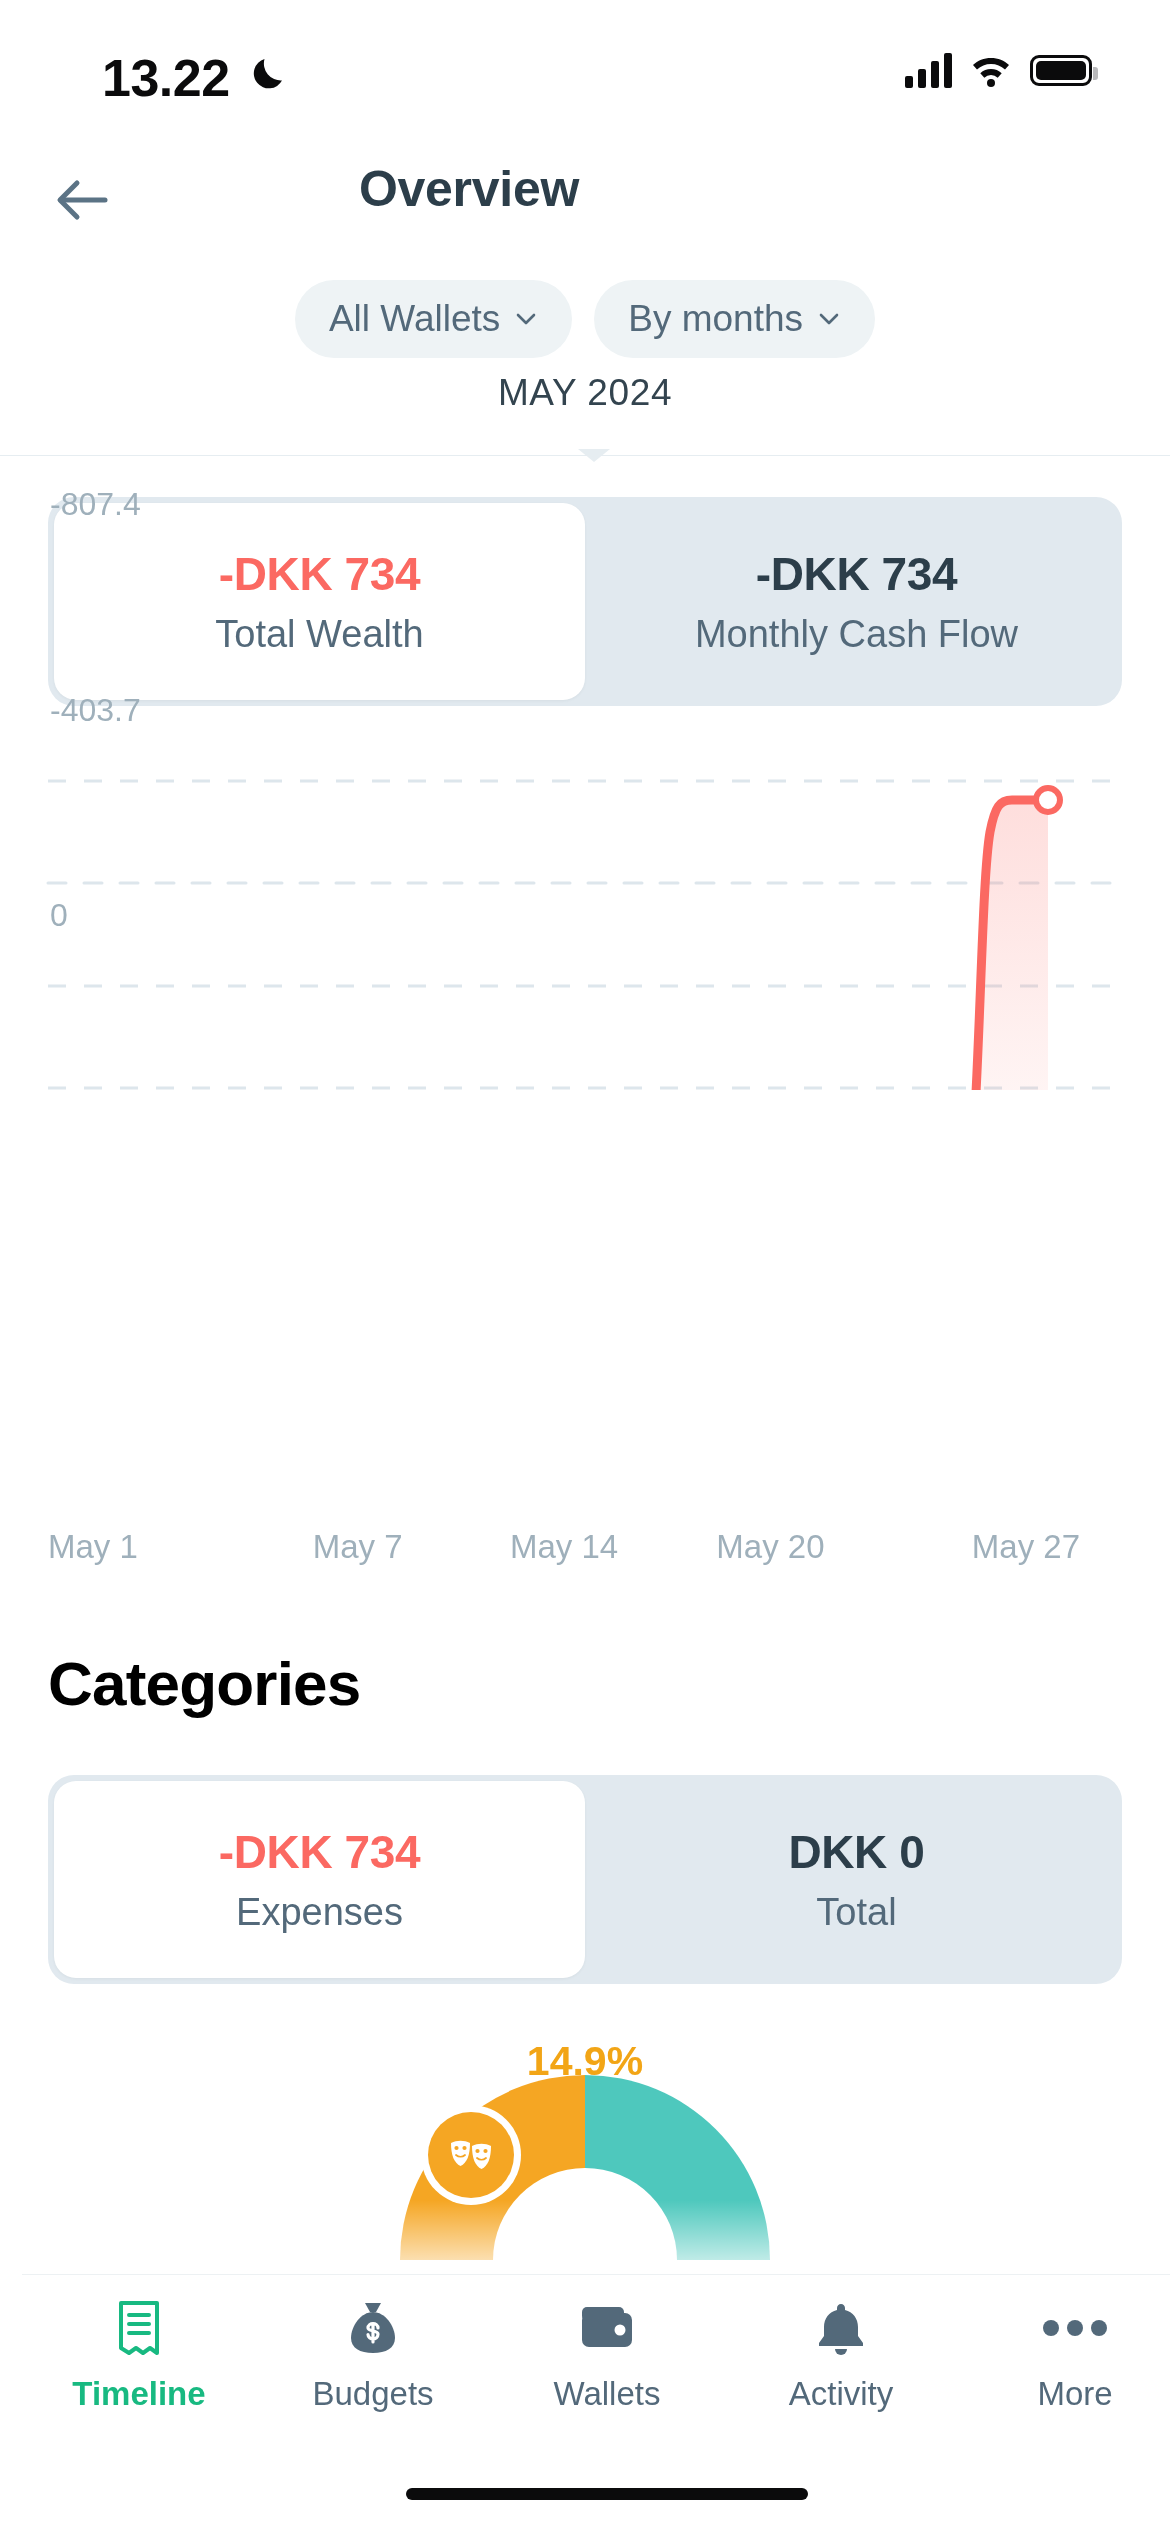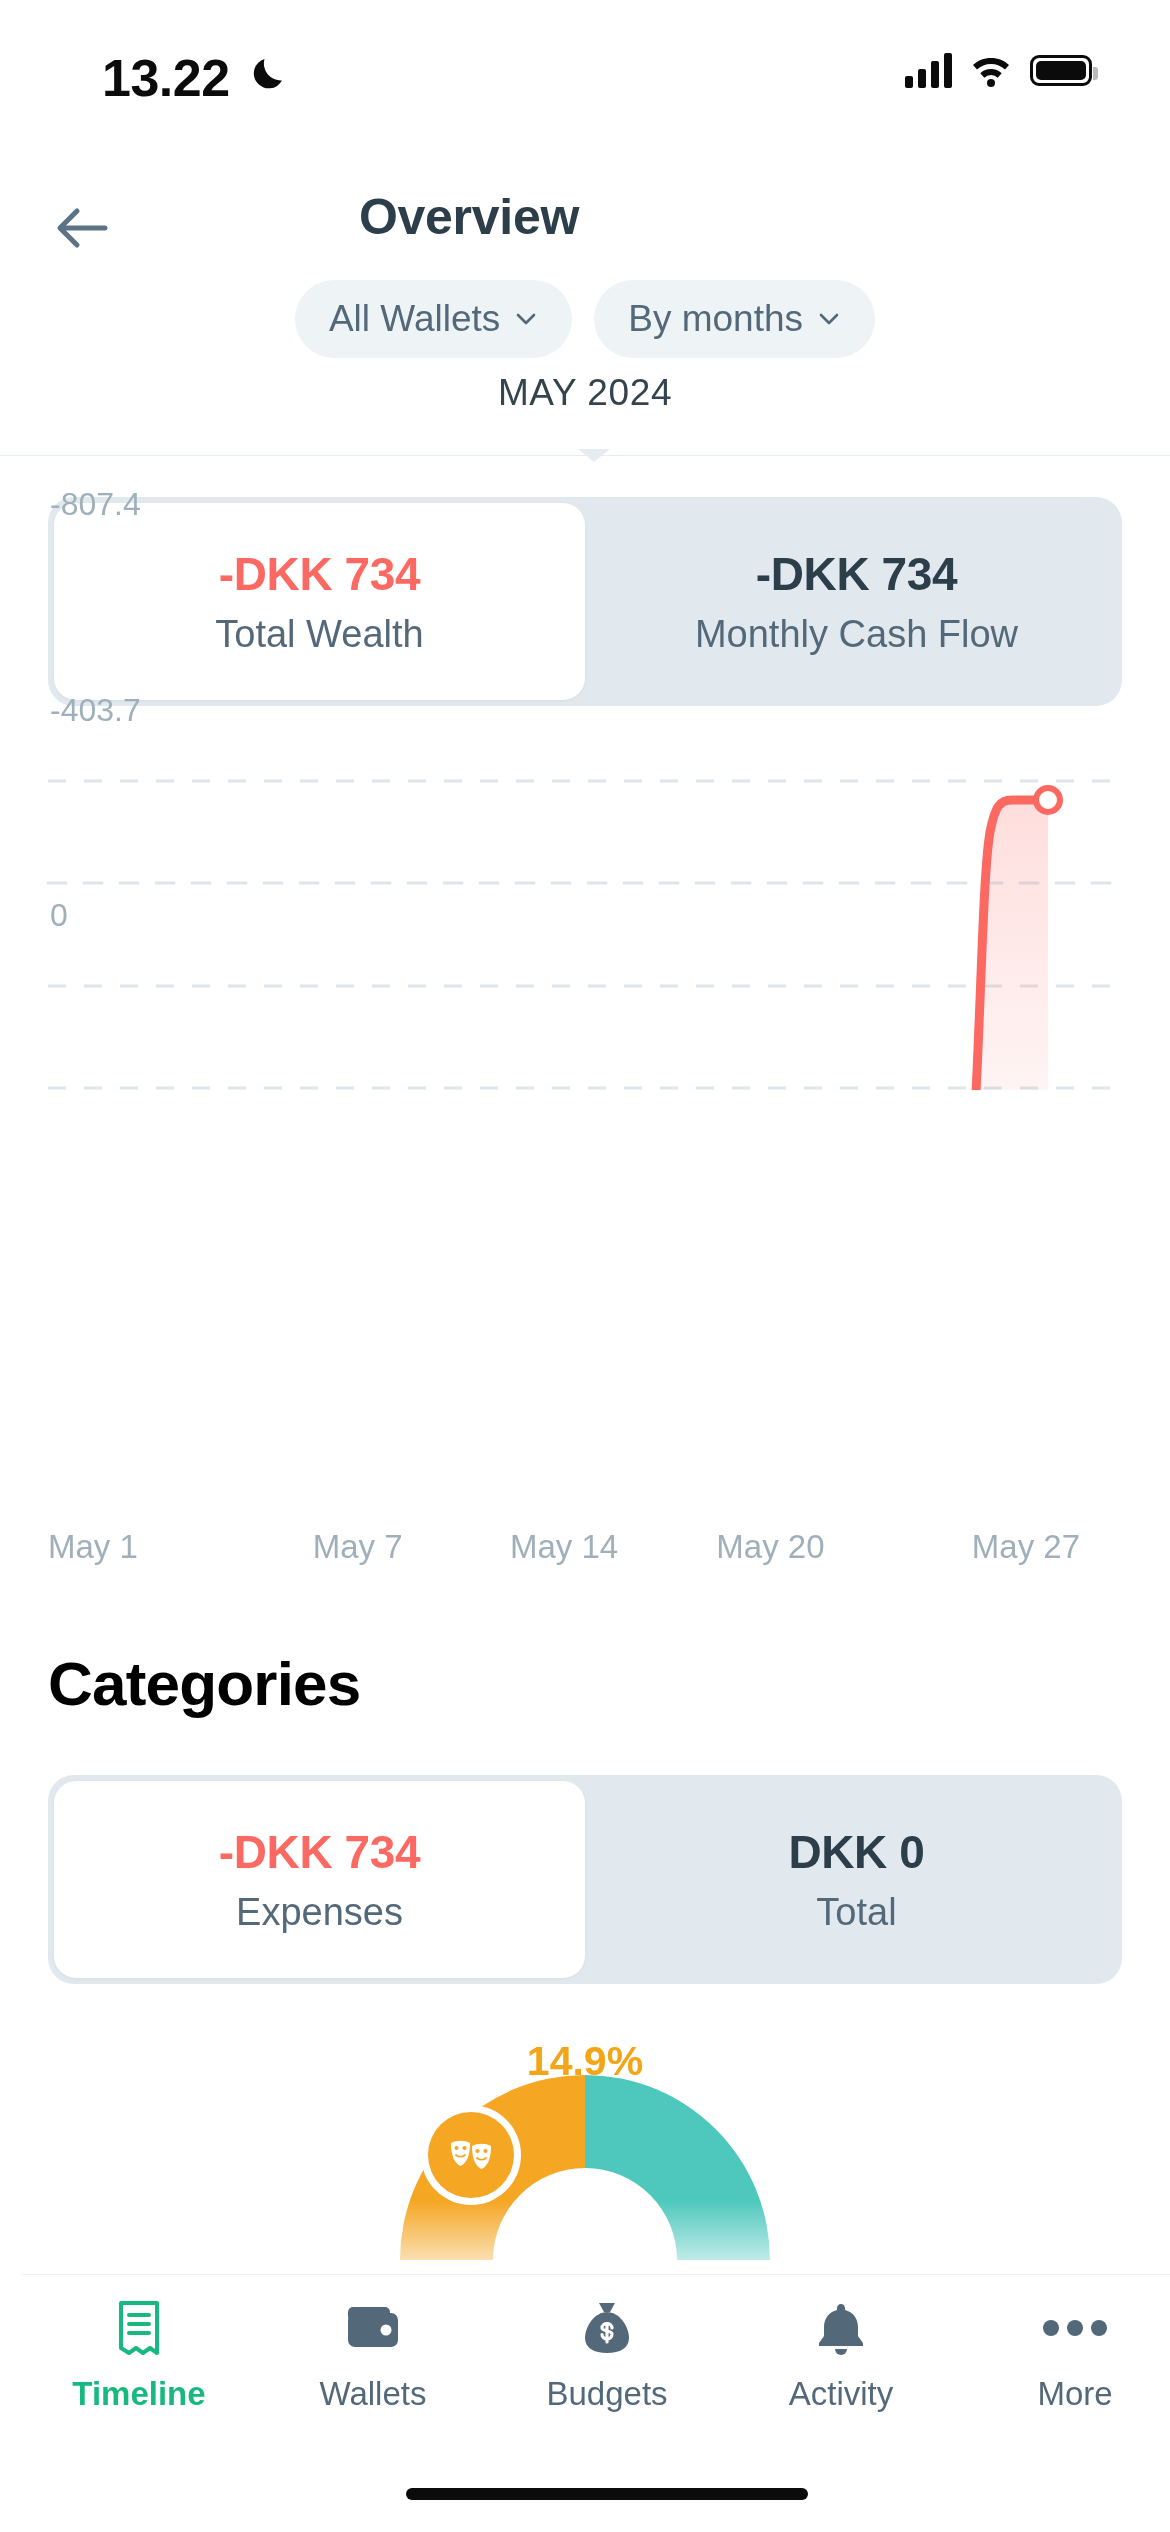--- a/index.html
+++ b/index.html
@@ -24,21 +24,21 @@
   .bars i{ display:block; width:8px; background:#0b0b0c; border-radius:2px; }
   .bars i:nth-child(1){ height:12px; }
   .bars i:nth-child(2){ height:19px; }
   .bars i:nth-child(3){ height:27px; }
   .bars i:nth-child(4){ height:35px; }
   .battery{ position:relative; width:62px; height:31px; border:3px solid #0b0b0c; border-radius:9px; }
   .battery::after{ content:""; position:absolute; right:-9px; top:9px; width:5px; height:13px; background:#b9b9bb; border-radius:0 3px 3px 0; }
   .battery i{ position:absolute; left:3px; top:3px; bottom:3px; width:calc(100% - 6px); background:#0b0b0c; border-radius:5px; }
 
   
-  .header{ position:absolute; top:184px; left:0; width:938px; height:90px; }
+  .header{ position:absolute; top:156px; left:0; width:938px; height:90px; }
   .back-btn{ position:absolute; left:42px; top:8px; width:80px; height:72px; display:flex; align-items:center; justify-content:center; }
   .page-title{
     position:absolute; left:0; right:0; top:4px; text-align:center;
     font-size:50px; font-weight:700; color:#2c3e4a; letter-spacing:-0.3px;
   }
 
   
   .filters{ position:absolute; top:280px; left:0; width:1170px; display:flex; justify-content:center; gap:22px; }
   .pill{
     background:#eef3f5; border-radius:48px; height:78px;
@@ -277,42 +277,42 @@
           <svg width="52" height="58" viewBox="0 0 52 58">
             <path d="M8 4h36v50l-7-5-7 5-7-5-7 5-8-5z" fill="none" stroke="#18b981" stroke-width="4" stroke-linejoin="round"></path>
             <path d="M16 16h20M16 25h20M16 34h20" stroke="#18b981" stroke-width="4" stroke-linecap="round"></path>
           </svg>
         </div>
         <div class="tab-label">Timeline</div>
       </div>
 
       <div class="tab">
         <div class="tab-ico">
+          <svg width="52" height="58" viewBox="0 0 52 58">
+            <path d="M18 4h16l-5 9h-6z" fill="#53697a"></path>
+            <path d="M26 13c12 0 22 14 22 26 0 10-9 15-22 15S4 49 4 39c0-12 10-26 22-26z" fill="#53697a"></path>
+            <path d="M26 25v18M31 29c0-3-2.5-4.5-5-4.5S21 26 21 29s10 2.5 10 6-2.5 5-5 5-5-2-5-4.5" stroke="#ffffff" stroke-width="3.2" fill="none" stroke-linecap="round"></path>
+          </svg>
+        </div>
+        <div class="tab-label">Budgets</div>
+      </div>
+
+      <div class="tab">
+        <div class="tab-ico">
           <svg width="58" height="50" viewBox="0 0 58 50">
             <rect x="4" y="10" width="50" height="34" rx="7" fill="#53697a"></rect>
             <rect x="4" y="4" width="42" height="14" rx="5" fill="#53697a"></rect>
             <circle cx="42" cy="27" r="5.5" fill="#ffffff"></circle>
           </svg>
         </div>
         <div class="tab-label">Wallets</div>
       </div>
 
       <div class="tab">
         <div class="tab-ico">
-          <svg width="52" height="58" viewBox="0 0 52 58">
-            <path d="M18 4h16l-5 9h-6z" fill="#53697a"></path>
-            <path d="M26 13c12 0 22 14 22 26 0 10-9 15-22 15S4 49 4 39c0-12 10-26 22-26z" fill="#53697a"></path>
-            <path d="M26 25v18M31 29c0-3-2.5-4.5-5-4.5S21 26 21 29s10 2.5 10 6-2.5 5-5 5-5-2-5-4.5" stroke="#ffffff" stroke-width="3.2" fill="none" stroke-linecap="round"></path>
-          </svg>
-        </div>
-        <div class="tab-label">Budgets</div>
-      </div>
-
-      <div class="tab">
-        <div class="tab-ico">
           <svg width="50" height="56" viewBox="0 0 50 56">
             <path d="M25 4c2.4 0 4 1.7 4 4v2c8 1.8 13 8.6 13 17v9l5 7v3H3v-3l5-7v-9c0-8.4 5-15.2 13-17V8c0-2.3 1.6-4 4-4z" fill="#53697a"></path>
             <path d="M19 49a6 6 0 0 0 12 0z" fill="#53697a"></path>
           </svg>
         </div>
         <div class="tab-label">Activity</div>
       </div>
 
       <div class="tab">
         <div class="tab-ico">

